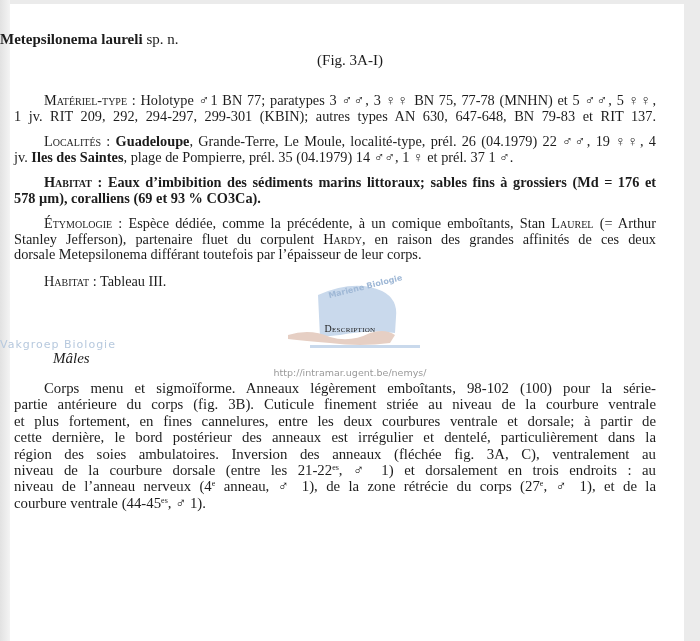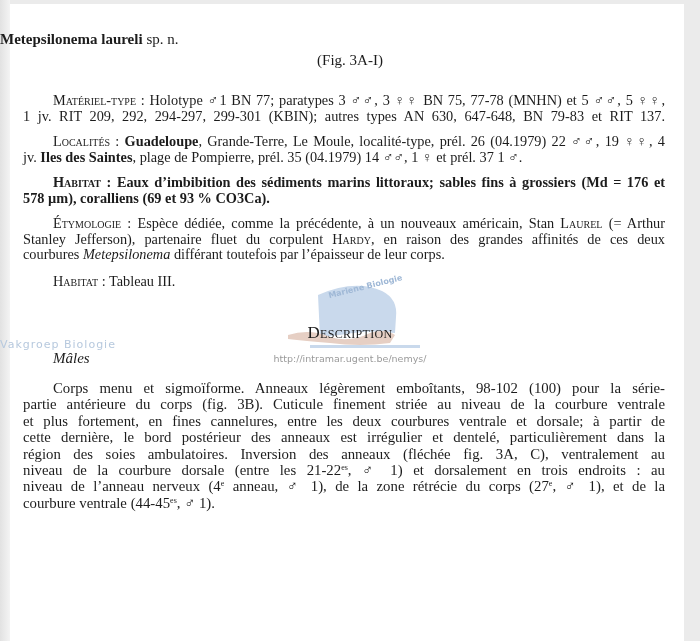--- a/index.html
+++ b/index.html
@@ -20,42 +20,42 @@
     .title {
       position: absolute; left: 0; width: 700px; text-align: left;
       font-size: 15px; top: 31px;
     }
     .title b { font-weight: bold; }
     .subtitle {
       position: absolute; left: 0; width: 700px; text-align: center;
       font-size: 15px; top: 52px;
     }
     .para {
-      position: absolute; left: 23px; width: 642px;
+      position: absolute; left: 14px; width: 642px;
       font-size: 14.3px; line-height: 15.6px; text-align: justify;
     }
     .para .line { display: block; white-space: nowrap; text-align: justify; text-align-last: justify; }
     .para .line.last { text-align-last: left; }
     .indent { padding-left: 30px; }
     .sc { font-variant: small-caps; }
     .bold { font-weight: bold; }
-    .ital { font-style: italic; }
+    .ital { }
     .heading {
       position: absolute; left: 0; width: 700px; text-align: center;
-      font-size: 17px; top: 323px; font-variant: small-caps; letter-spacing: 0.3px;
+      font-size: 10px; top: 323px; font-variant: small-caps; letter-spacing: 0.3px;
     }
     .subheading {
       position: absolute; left: 53px; top: 350px; font-size: 15px; font-style: italic;
     }
     .watermark {
       position: absolute; left: 270px; top: 273px; width: 170px; height: 95px;
       pointer-events: none;
     }
     .wm-url {
-      position: absolute; left: 0; width: 700px; text-align: center; top: 353px;
+      position: absolute; left: 0; width: 700px; text-align: center; top: 367px;
       font-family: "DejaVu Sans", sans-serif; font-size: 9.5px; color: #9a9a9a;
     }
     .wm-vak {
       position: absolute; left: 0; width: 628px; text-align: left; top: 338px;
       font-family: "DejaVu Sans", sans-serif; font-size: 11px; color: #b7c9de; letter-spacing: 1px;
     }
     sup { font-size: 8px; vertical-align: 5px; line-height: 0; }
   </style>
 </head>
 <body>
@@ -87,23 +87,23 @@
   <span class="line indent"><span class="sc">Localités</span><span> : </span><span class="bold">Guadeloupe</span><span>, Grande-Terre, Le Moule, localité-type, prél. 26 (04.1979) 22 ♂♂, 19 ♀♀, 4</span></span>
   <span class="line last"><span>jv. </span><span class="bold">Iles des Saintes</span><span>, plage de Pompierre, prél. 35 (04.1979) 14 ♂♂, 1 ♀ et prél. 37 1 ♂.</span></span>
 </div>
 
 <div class="para" style="top:175px;font-weight:bold;">
   <span class="line indent"><span class="sc">Habitat</span><span> : Eaux d’imbibition des sédiments marins littoraux; sables fins à grossiers (Md = 176 et</span></span>
   <span class="line last">578 µm), coralliens (69 et 93 % CO3Ca).</span>
 </div>
 
 <div class="para" style="top:216px;">
-  <span class="line indent"><span class="sc">Étymologie</span><span> : Espèce dédiée, comme la précédente, à un nouveaux américain, Stan </span><span class="sc">Laurel</span><span> (= Arthur</span></span>
+  <span class="line indent"><span class="sc">Étymologie</span><span> : Espèce dédiée, comme la précédente, à un comique emboîtants, Stan </span><span class="sc">Laurel</span><span> (= Arthur</span></span>
   <span class="line"><span>Stanley Jefferson), partenaire fluet du corpulent </span><span class="sc">Hardy</span><span>, en raison des grandes affinités de ces deux</span></span>
-  <span class="line last"><span>courbures </span><span class="ital">Metepsilonema</span><span> différant toutefois par l’épaisseur de leur corps.</span></span>
+  <span class="line last"><span>dorsale </span><span class="ital">Metepsilonema</span><span> différant toutefois par l’épaisseur de leur corps.</span></span>
 </div>
 
 <div class="para" style="top:274px;">
   <span class="line last indent"><span class="sc">Habitat</span><span> : Tableau III.</span></span>
 </div>
 
 <div class="heading">Description</div>
 <div class="subheading">Mâles</div>
 
 <div class="para" style="top:380px; font-size:14.8px; line-height:16.4px;">

